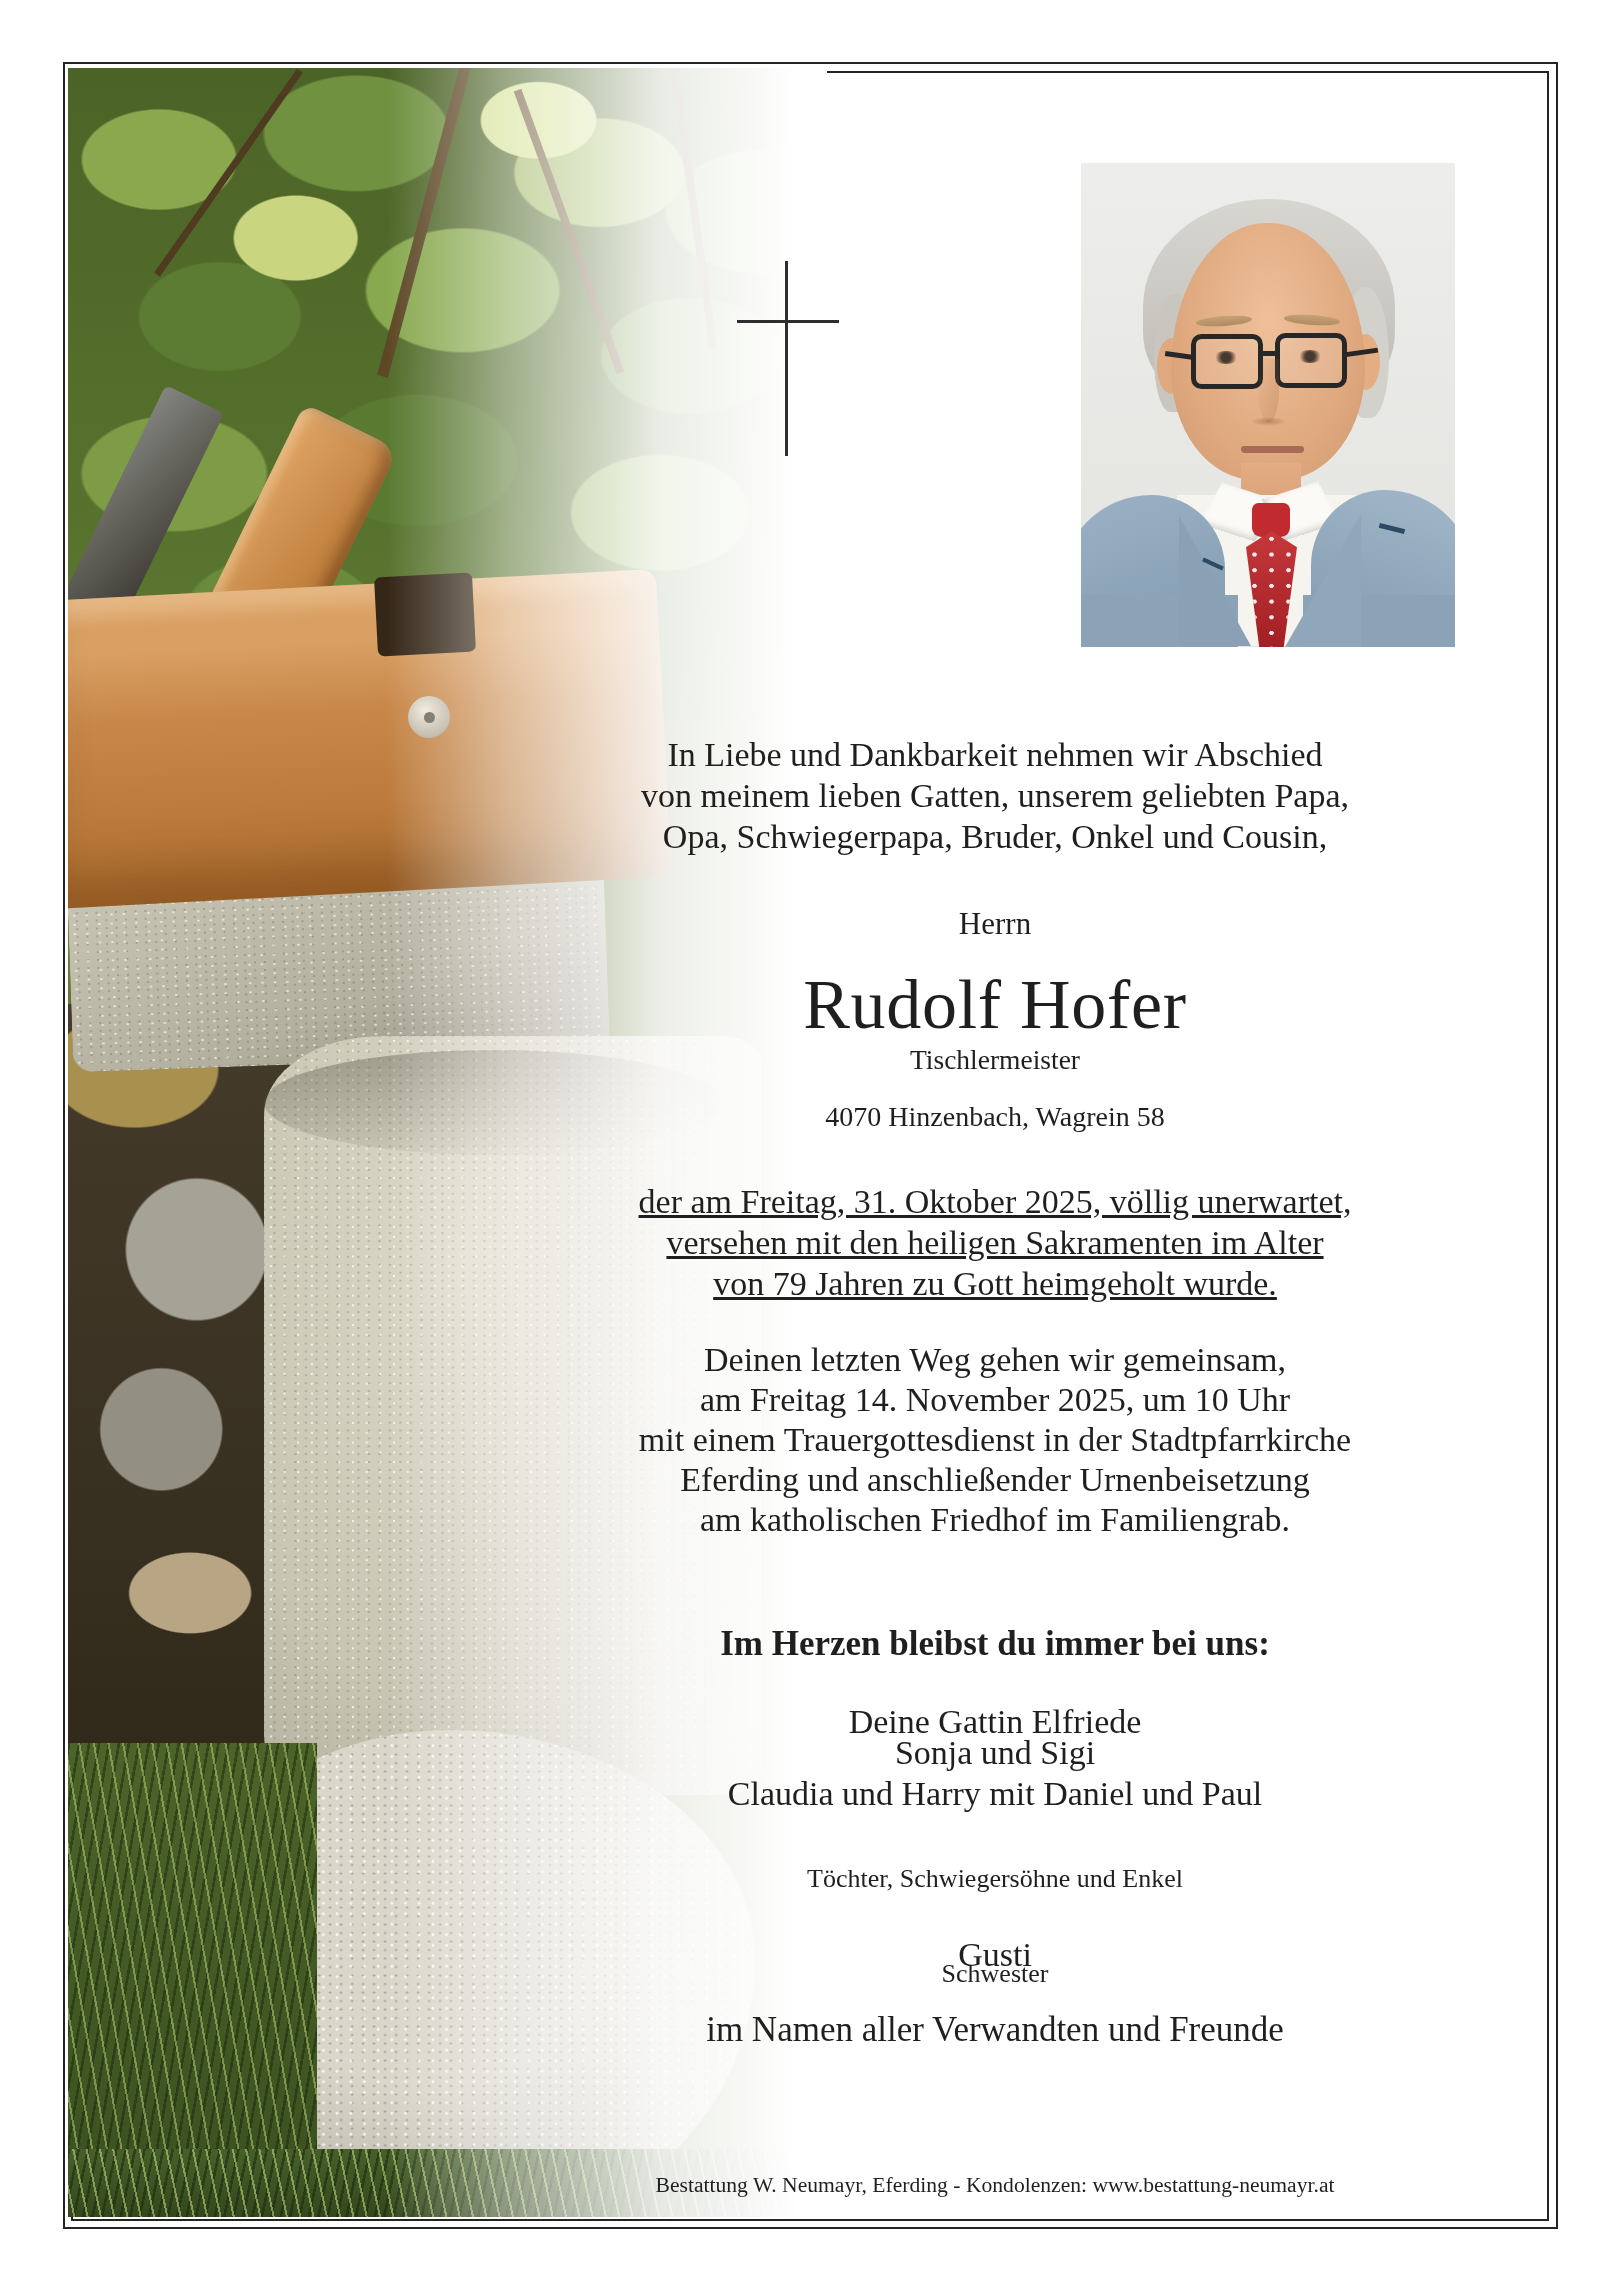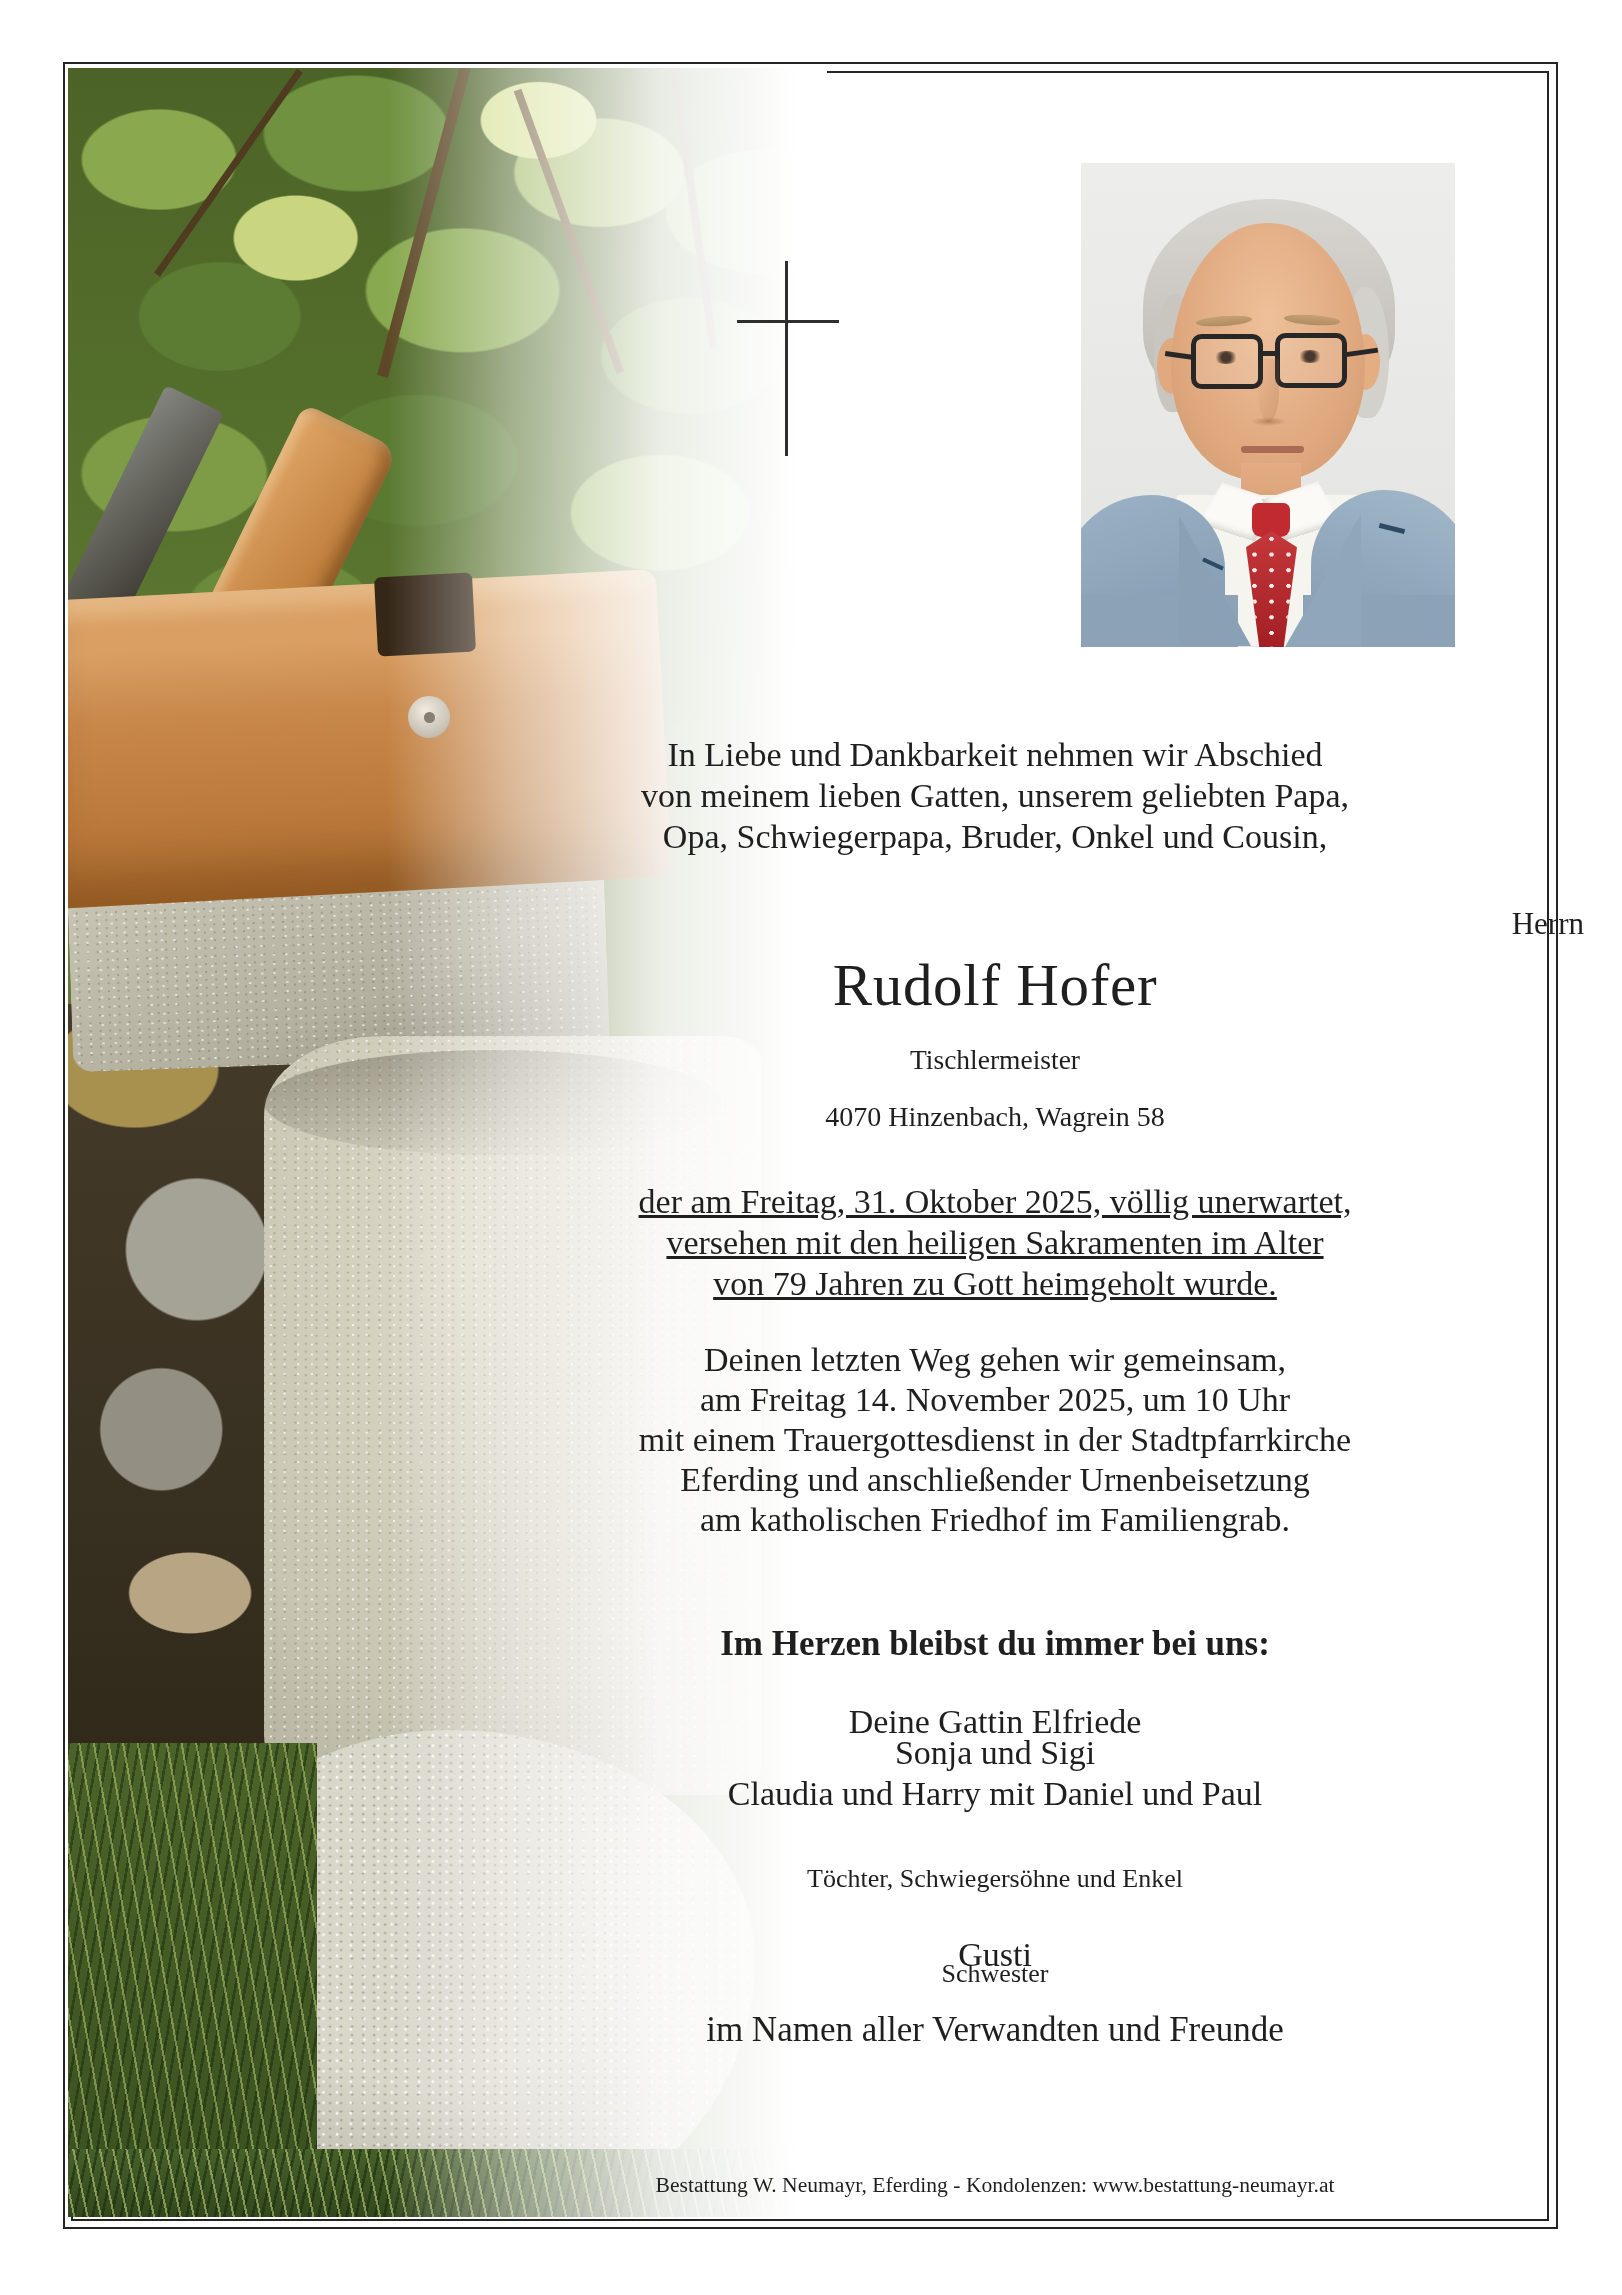--- a/index.html
+++ b/index.html
@@ -147,22 +147,22 @@
   .p-suitbase-r{left:222px;top:432px;width:164px;height:52px;background:#8ba2b7;}
   .p-lapel-l{left:98px;top:353px;width:72px;height:130px;background:#8aa0b5;clip-path:polygon(0 0,100% 100%,0 100%);}
   .p-lapel-r{left:204px;top:351px;width:76px;height:133px;background:#90a6ba;clip-path:polygon(100% 0,100% 100%,0 100%);}
   .p-buttonhole{left:121px;top:399px;width:22px;height:3.9px;background:#2c4a63;transform:rotate(25deg);}
   .p-pocketmark{left:298px;top:363px;width:26px;height:4.6px;background:#2c4a63;transform:rotate(14deg);}
 
   
   .t{position:absolute;left:406px;width:1178px;text-align:center;z-index:5;color:#1f1f1f;}
   .quote{left:467px;width:654px;top:514px;font-size:25px;line-height:31px;}
   .intro{top:734px;font-size:34px;line-height:41px;}
-  .salutation{top:906px;font-size:31px;text-align:right;}
-  .name{top:936px;font-size:59px;line-height:98px;letter-spacing:0.7px;}
+  .salutation{top:906px;font-size:31px;}
+  .name{top:956px;font-size:70px;line-height:98px;letter-spacing:0.7px;}
   .profession{top:1044px;font-size:27.5px;}
   .address{top:1101px;font-size:28px;}
   .death{top:1181px;font-size:34px;line-height:41px;text-decoration:underline;}
   .funeral{top:1340px;font-size:34px;line-height:40px;}
   .farewell{top:1624px;font-size:35px;font-weight:700;}
   .wife{top:1703px;font-size:34px;}
   .daughters{top:1732px;font-size:34px;line-height:41px;}
   .d-relation{top:1864px;font-size:26px;}
   .sister{top:1936px;font-size:34px;}
   .s-relation{top:1959px;font-size:26px;}

